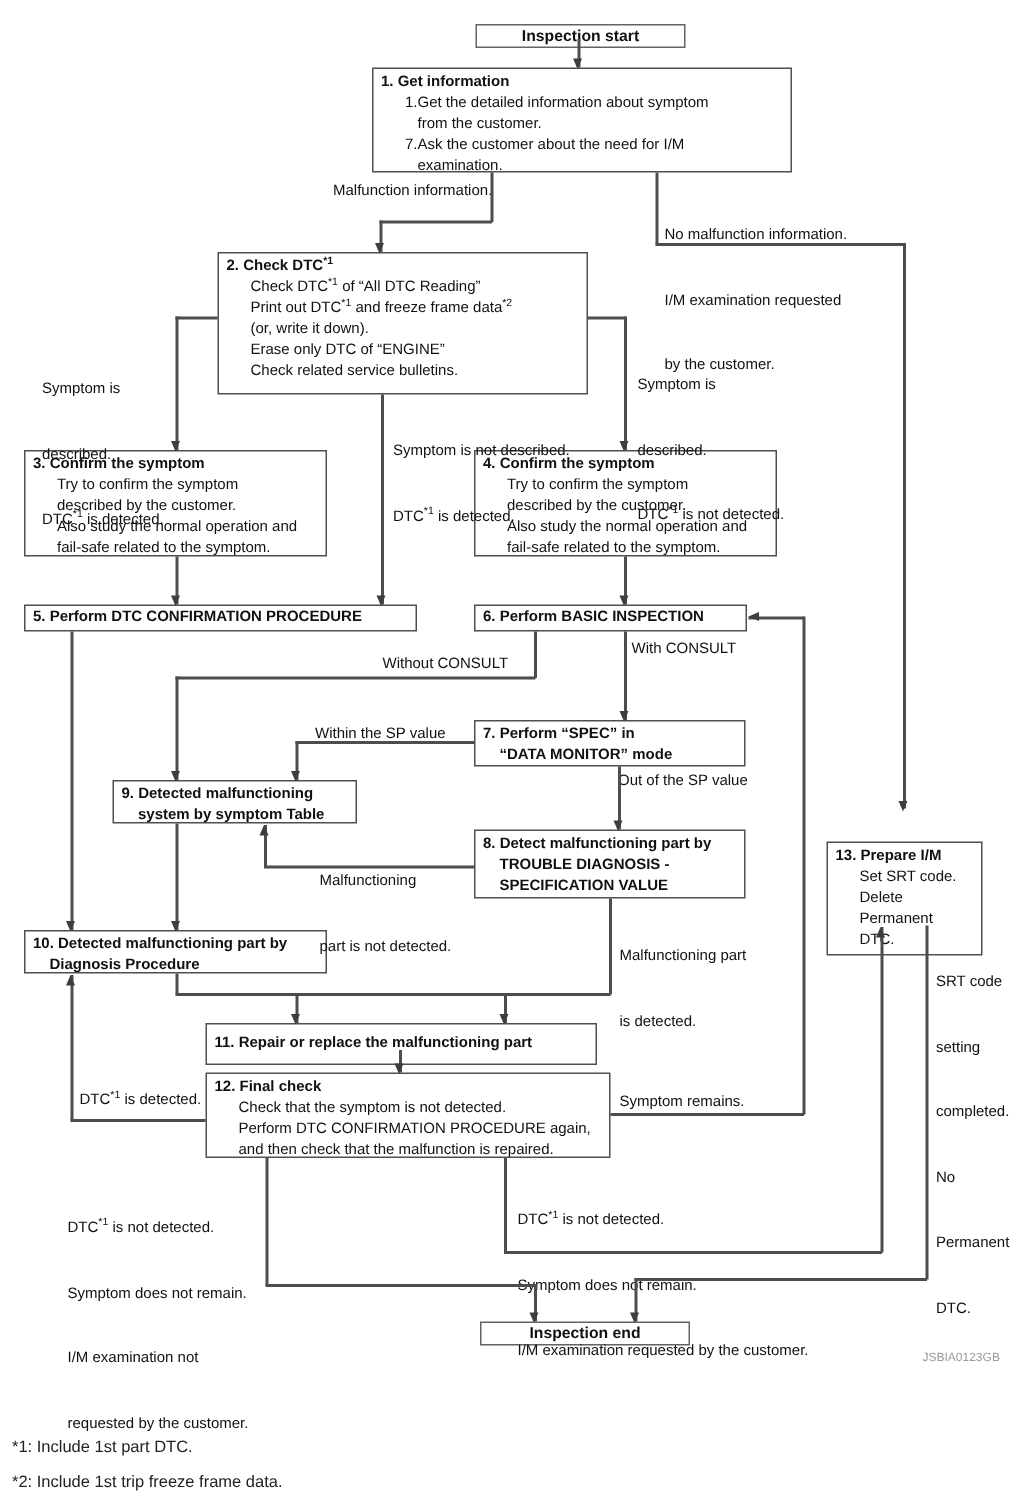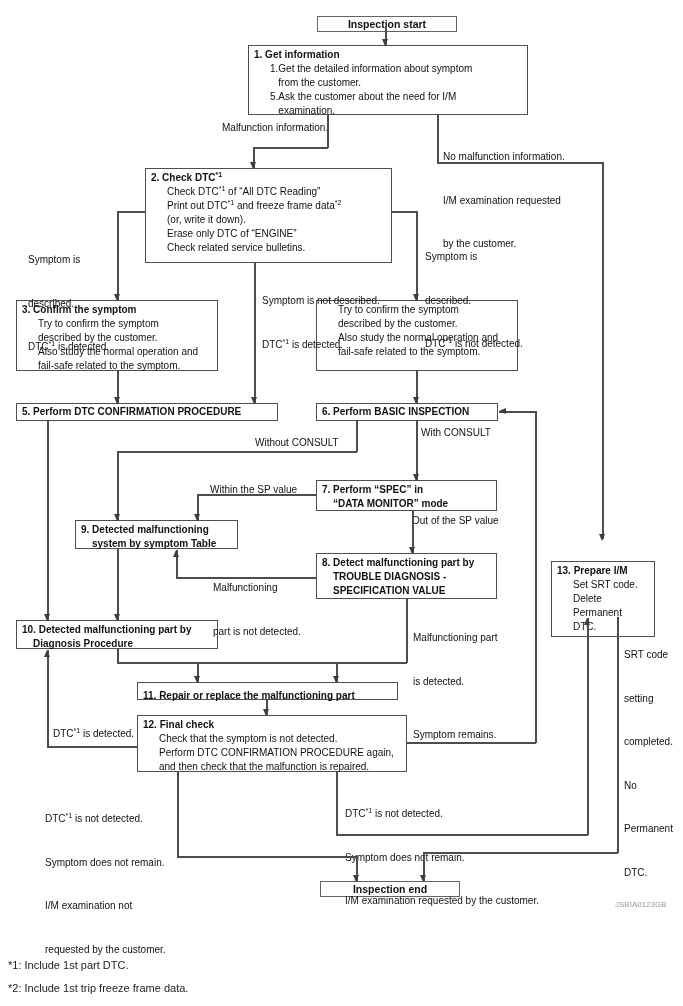--- a/index.html
+++ b/index.html
@@ -33,21 +33,21 @@
     <span>Inspection start</span>
   </div>
   <div class="terminal" style="left:320px;top:881px;width:140px;height:16px;">
     <span>Inspection end</span>
   </div>
 
   <div class="box" style="left:248px;top:45px;width:280px;height:70px;">
     <div class="title">1. Get information</div>
     <div class="line">1.Get the detailed information about symptom</div>
     <div class="line">   from the customer.</div>
-    <div class="line">5.Ask the customer about the need for I/M</div>
+    <div class="line">7.Ask the customer about the need for I/M</div>
     <div class="line">   examination.</div>
   </div>
 
   <div class="box" style="left:145px;top:168px;width:247px;height:95px;">
     <div class="title">2. Check DTC<sup>*1</sup></div>
     <div class="line">Check DTC<sup>*1</sup> of “All DTC Reading”</div>
     <div class="line">Print out DTC<sup>*1</sup> and freeze frame data<sup>*2</sup></div>
     <div class="line">(or, write it down).</div>
     <div class="line">Erase only DTC of “ENGINE”</div>
     <div class="line">Check related service bulletins.</div>
@@ -55,20 +55,21 @@
 
   <div class="box" style="left:16px;top:300px;width:202px;height:71px;">
     <div class="title">3. Confirm the symptom</div>
     <div class="line">Try to confirm the symptom</div>
     <div class="line">described by the customer.</div>
     <div class="line">Also study the normal operation and</div>
     <div class="line">fail-safe related to the symptom.</div>
   </div>
 
   <div class="box" style="left:316px;top:300px;width:202px;height:71px;">
+    <div class="title">4. Confirm the symptom</div>
     <div class="line">Try to confirm the symptom</div>
     <div class="line">described by the customer.</div>
     <div class="line">Also study the normal operation and</div>
     <div class="line">fail-safe related to the symptom.</div>
   </div>
 
   <div class="box allbold" style="left:16px;top:403px;width:262px;height:18px;padding-top:1px;">
     <div class="title">5. Perform DTC CONFIRMATION PROCEDURE</div>
   </div>
 
@@ -90,21 +91,21 @@
   <div class="box allbold" style="left:75px;top:520px;width:163px;height:29px;">
     <div class="title">9. Detected malfunctioning</div>
     <div class="line">system by symptom Table</div>
   </div>
 
   <div class="box allbold" style="left:16px;top:620px;width:202px;height:29px;">
     <div class="title">10. Detected malfunctioning part by</div>
     <div class="line">Diagnosis Procedure</div>
   </div>
 
-  <div class="box allbold" style="left:137px;top:682px;width:261px;height:18px;padding-top:6px;">
+  <div class="box allbold" style="left:137px;top:682px;width:261px;height:28px;padding-top:6px;">
     <div class="title">11. Repair or replace the malfunctioning part</div>
   </div>
 
   <div class="box" style="left:137px;top:715px;width:270px;height:57px;">
     <div class="title">12. Final check</div>
     <div class="line">Check that the symptom is not detected.</div>
     <div class="line">Perform DTC CONFIRMATION PROCEDURE again,</div>
     <div class="line">and then check that the malfunction is repaired.</div>
   </div>
 

